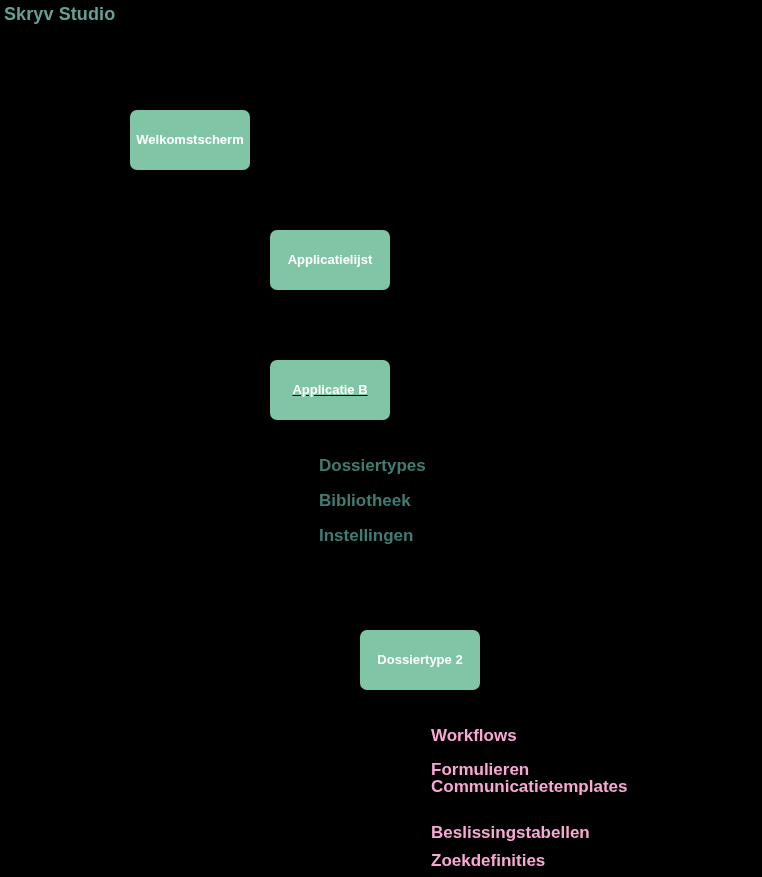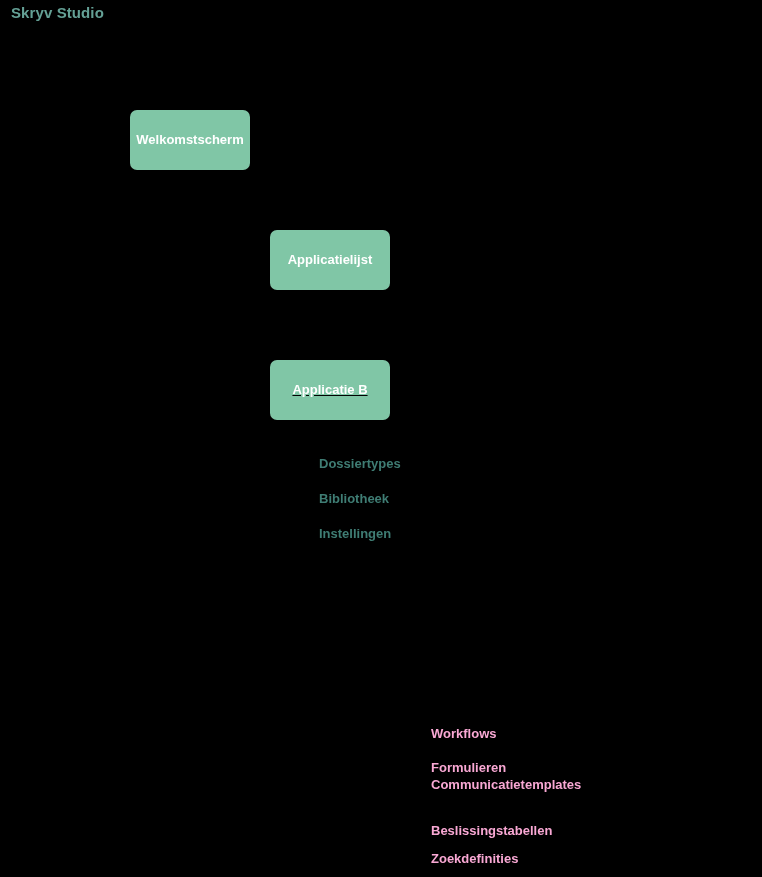--- a/index.html
+++ b/index.html
@@ -14,26 +14,25 @@
     height: 877px;
     background: #000000;
     overflow: hidden;
     font-family: "Liberation Sans", sans-serif;
     -webkit-font-smoothing: antialiased;
   }
   .app-title {
     position: absolute;
     left: 4px;
     top: 4px;
-    font-size: 15px;
+    font-size: 18px;
     font-weight: bold;
     color: #64a095;
     letter-spacing: 0.1px;
     white-space: nowrap;
-    margin-left: 7px;
   }
   .node {
     position: absolute;
     width: 120px;
     height: 60px;
     background: #80c6a6;
     border-radius: 7px;
     display: flex;
     align-items: center;
     justify-content: center;
@@ -47,21 +46,21 @@
     line-height: 1.15;
     white-space: nowrap;
   }
   .node-welkomstscherm { left: 130px; top: 110px; }
   .node-applicatielijst { left: 270px; top: 230px; }
   .node-applicatie-b    { left: 270px; top: 360px; text-decoration: underline; }
   .node-dossiertype-2   { left: 360px; top: 630px; }
 
   .menu-item {
     position: absolute;
-    font-size: 13px;
+    font-size: 17px;
     font-weight: bold;
     white-space: nowrap;
     line-height: 1;
   }
   .menu-level-1 {
     left: 319px;
     color: #3f7d74;
   }
   .menu-level-2 {
     left: 431px;
@@ -93,20 +92,23 @@
   </div>
 
   <div class="node node-applicatie-b">
     <span class="node-label">Applicatie B</span>
   </div>
 
   <div class="menu-item menu-level-1 m1-0">Dossiertypes</div>
   <div class="menu-item menu-level-1 m1-1">Bibliotheek</div>
   <div class="menu-item menu-level-1 m1-2">Instellingen</div>
 
+  <div class="node node-dossiertype-2">
+    <span class="node-label">Dossiertype 2</span>
+  </div>
 
   <div class="menu-item menu-level-2 m2-0">Workflows</div>
   <div class="menu-item menu-level-2 m2-1">Formulieren</div>
   <div class="menu-item menu-level-2 m2-2">Communicatietemplates</div>
   <div class="menu-item menu-level-2 m2-3">Beslissingstabellen</div>
   <div class="menu-item menu-level-2 m2-4">Zoekdefinities</div>
 
 </div>
 
 </body></html>

